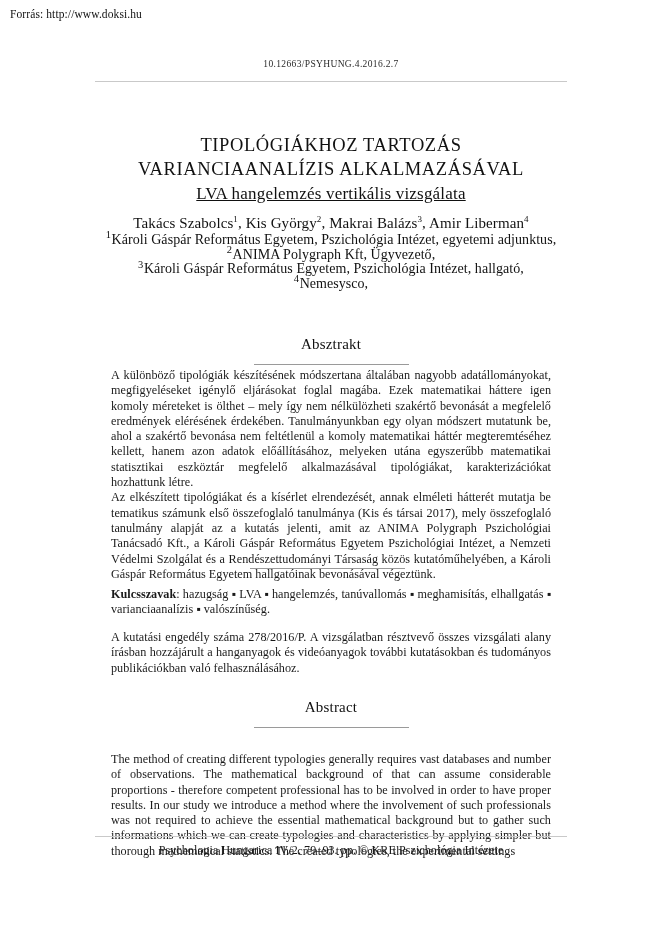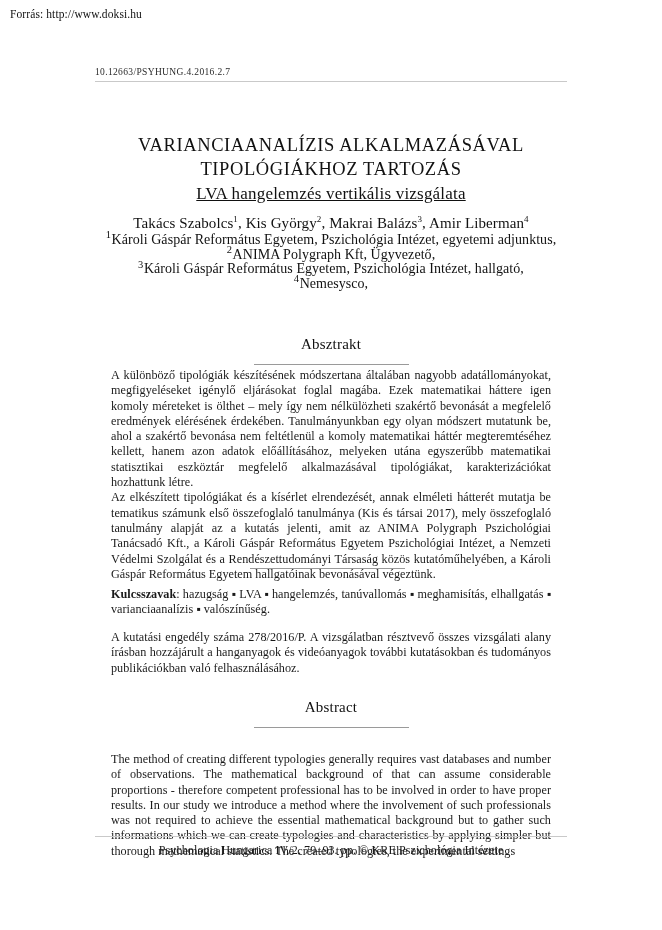--- a/index.html
+++ b/index.html
@@ -35,25 +35,24 @@
     left: 95px;
     top: 0;
     width: 472px;
     height: 930px;
   }
   .doi {
     position: absolute;
     top: 59px;
     left: 0;
     width: 472px;
-    text-align: left;
+    text-align: center;
     font-size: 9.5px;
     letter-spacing: 0.35px;
     color: #2a2a2a;
-    margin-top: 8px;
   }
   .rule-top {
     position: absolute;
     top: 81px;
     left: 0;
     width: 472px;
     height: 1px;
     background: #c9c9c9;
   }
   .rule-bottom {
@@ -209,22 +208,22 @@
 <div class="page">
 
   <div class="source-note">Forrás: http://www.doksi.hu</div>
 
   <div class="content">
 
     <div class="doi">10.12663/PSYHUNG.4.2016.2.7</div>
     <div class="rule-top"></div>
 
     <div class="title-block">
+      <div class="title-line">TIPOLÓGIÁKHOZ TARTOZÁS</div>
       <div class="title-line">VARIANCIAANALÍZIS ALKALMAZÁSÁVAL</div>
-      <div class="title-line">TIPOLÓGIÁKHOZ TARTOZÁS</div>
       <div class="subtitle-line">LVA hangelemzés vertikális vizsgálata</div>
     </div>
 
     <div class="authors-block">
       <div class="authors"><span>Takács Szabolcs<sup>1</sup></span>, <span>Kis György<sup>2</sup></span>, <span>Makrai Balázs<sup>3</sup></span>, <span>Amir Liberman<sup>4</sup></span></div>
       <div class="affil"><sup>1</sup><span>Károli Gáspár Református Egyetem, Pszichológia Intézet, egyetemi adjunktus,</span></div>
       <div class="affil"><sup>2</sup><span>ANIMA Polygraph Kft, Ügyvezető,</span></div>
       <div class="affil"><sup>3</sup><span>Károli Gáspár Református Egyetem, Pszichológia Intézet, hallgató,</span></div>
       <div class="affil"><sup>4</sup><span>Nemesysco,</span></div>
     </div>

